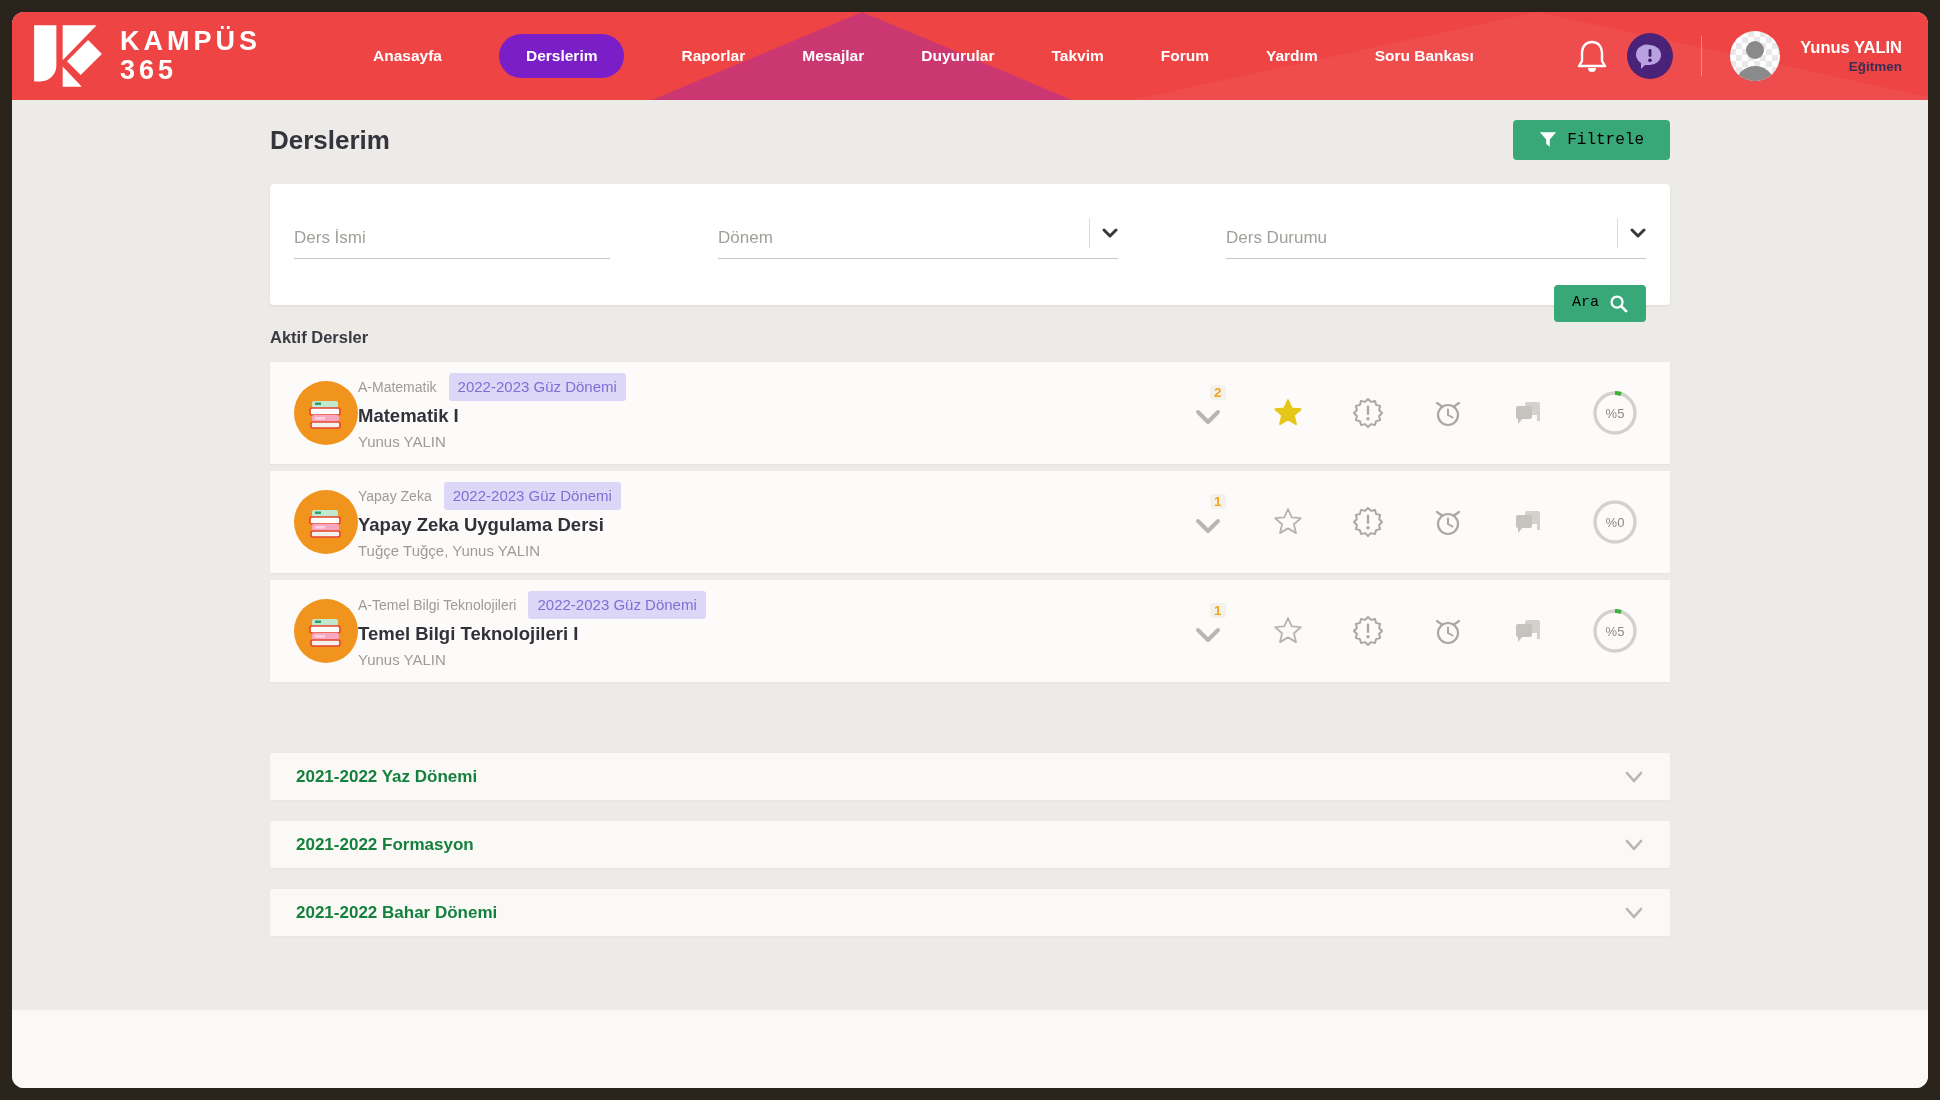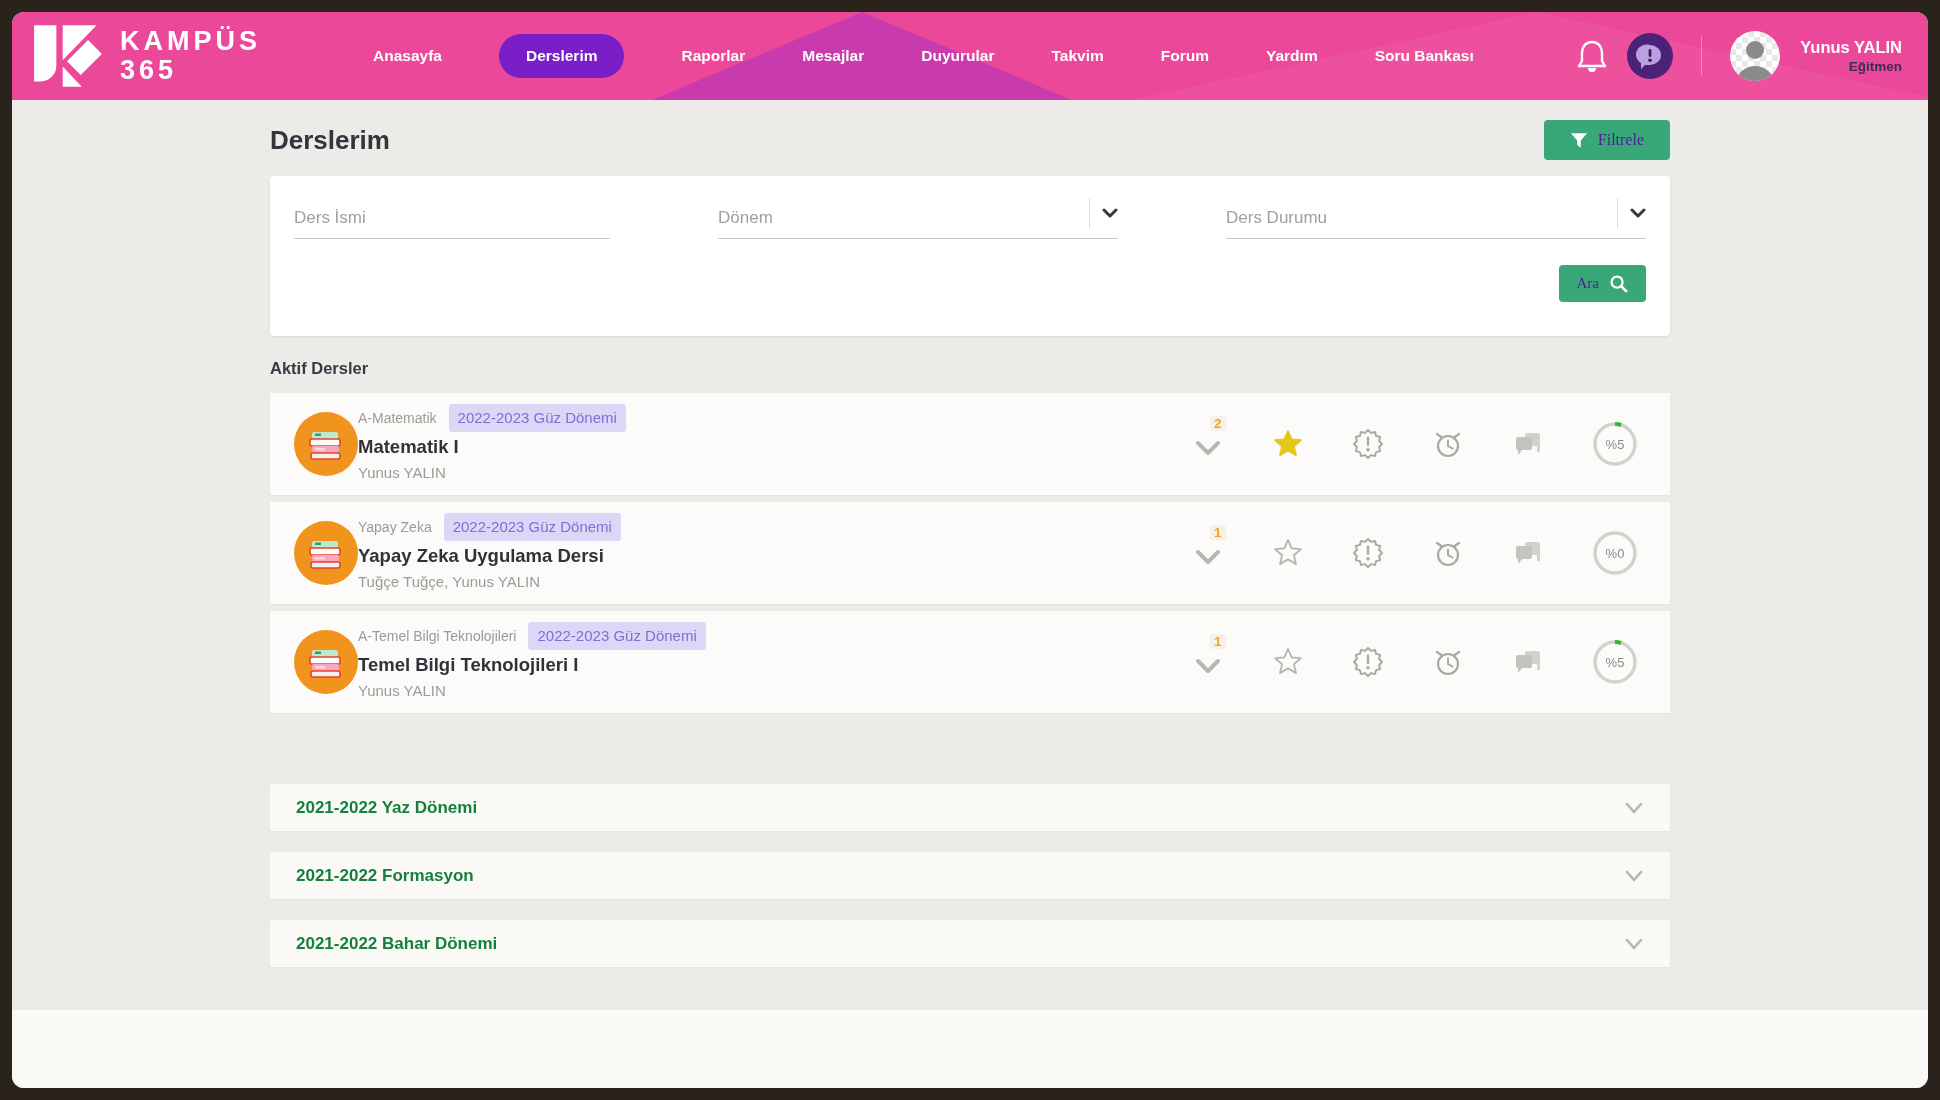--- a/index.html
+++ b/index.html
@@ -11,21 +11,21 @@
   }
   .app {
     position:absolute; left:12px; top:12px; width:1916px; height:1076px;
     border-radius:12px; overflow:hidden; display:flex; flex-direction:column;
     background:#edebe7;
   }
 
   
   .header {
     position:relative; height:88px; flex:0 0 88px;
-    background:#ec4899; display:flex; align-items:center;
+    background:#ef4444; display:flex; align-items:center;
     padding:0 26px 0 20px; overflow:hidden;
   }
   .header::before, .header::after {
     content:""; position:absolute; top:0; bottom:0; pointer-events:none;
   }
   .header::before {
     left:640px; width:420px; background:rgba(120,30,220,0.30);
     clip-path:polygon(0 100%, 50% 0, 100% 100%);
   }
   .header::after {
@@ -61,31 +61,31 @@
   .user-name { color:#fff; font-size:16.5px; font-weight:bold; }
   .user-role { color:#3d2d55; font-size:13.5px; font-weight:bold; }
 
   
   .main { flex:1 1 auto; overflow:hidden; }
   .container { width:1400px; margin:0 auto; }
 
   .title-row { display:flex; align-items:center; justify-content:space-between; margin-top:20px; }
   .page-title { font-size:26px; font-weight:bold; color:#35343c; }
   .btn-green {
-    background:#38a878; color:#4c1d95; border:none; border-radius:4px;
-    font-family:Liberation Serif, serif; font-size:16px; cursor:pointer;
-    display:inline-flex; align-items:center; gap:10px;
+    background:#38a878; color:#000000; border:none; border-radius:4px;
+    font-family:Liberation Mono, monospace; font-size:16px; cursor:pointer;
+    display:inline-flex; align-items:flex-start; gap:10px;
   }
   .filter-btn { padding:11px 26px; }
   .ara-btn { padding:9px 18px; font-size:15px; }
 
   
   .filter-card {
-    background:#fff; border-radius:4px; margin-top:16px; height:160px;
-    box-shadow:0 1px 3px rgba(0,0,0,0.08); padding:22px 24px 0 24px;
+    background:#fff; border-radius:4px; margin-top:24px; height:121px;
+    box-shadow:0 1px 3px rgba(0,0,0,0.08); padding:34px 24px 0 24px;
   }
   .filter-fields { display:flex; justify-content:space-between; }
   .field { border-bottom:1px solid #c9c8c3; display:flex; align-items:flex-end; padding-bottom:10px; position:relative; }
   .field-name  { width:316px; }
   .field-select{ cursor:pointer; }
   .field-term  { width:400px;gap:40px; }
   .field-status{ width:420px; }
   .field input {
     border:none; outline:none; width:100%; font-family:inherit;
     font-size:17px; color:#555450; background:transparent;

